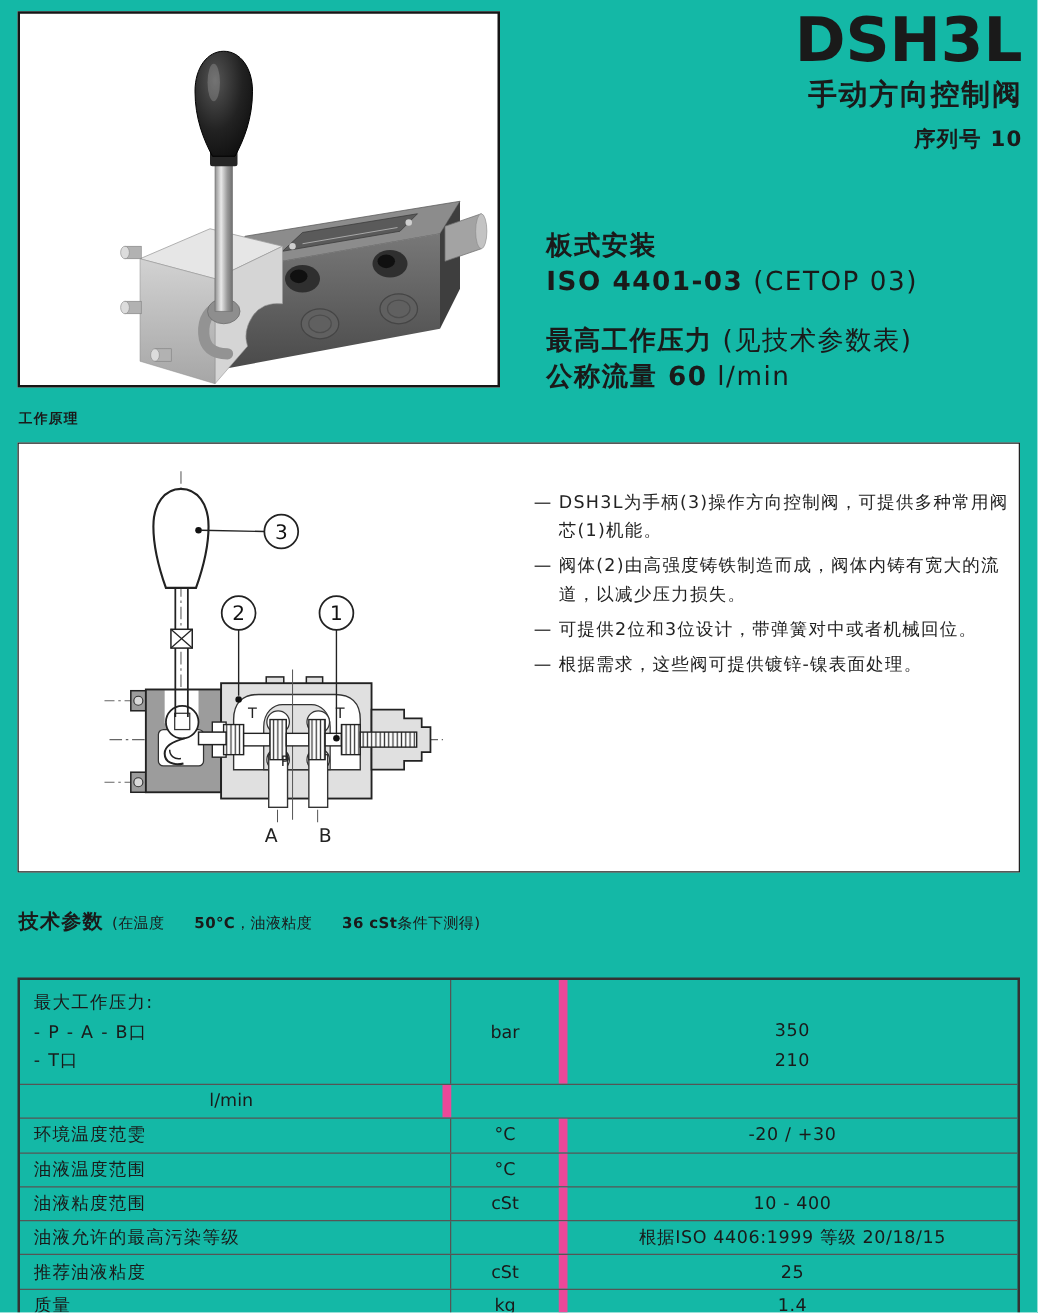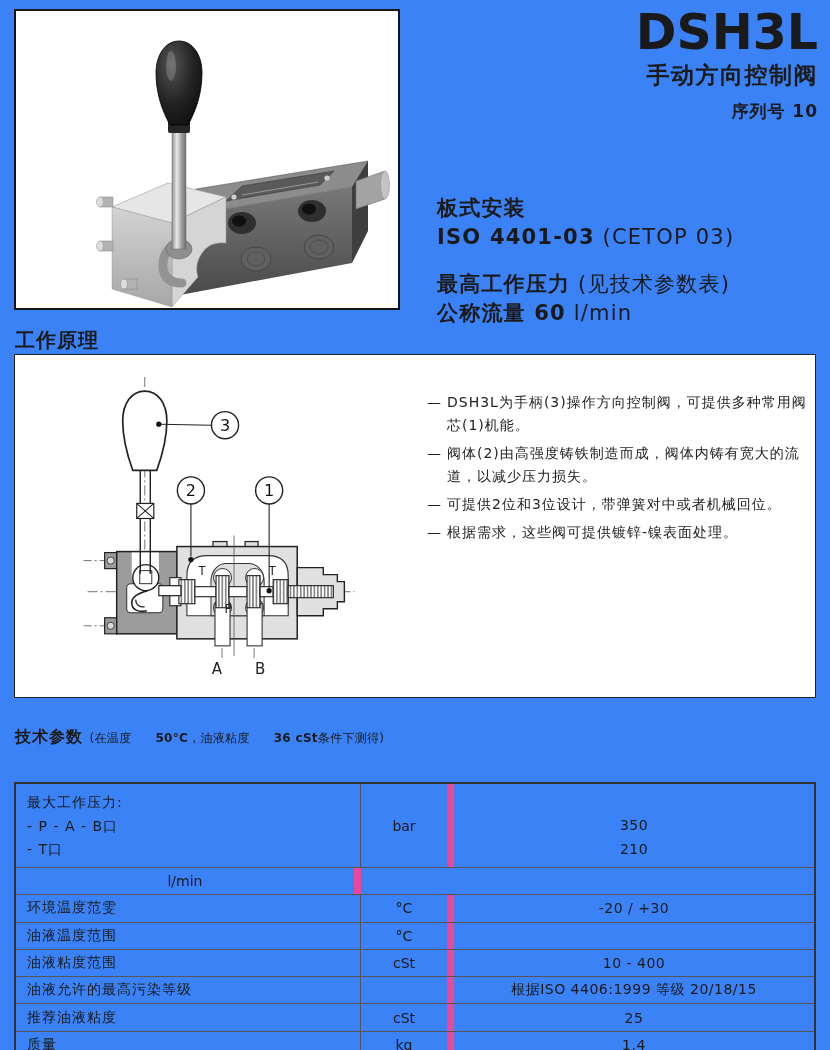--- a/index.html
+++ b/index.html
@@ -1,35 +1,35 @@
 <!DOCTYPE html>
 <html><head>
 <meta charset="utf-8">
 <style>
   html,body{margin:0;padding:0;background:#fff;}
-  #page{position:relative;width:830px;height:1050px;background:#3b82f6;overflow:hidden;
+  #page{position:relative;width:830px;height:1050px;background:#14b8a6;overflow:hidden;
         font-family:"DejaVu Sans","Liberation Sans",sans-serif;color:#1a1a1a;}
 
   
   .photo-box{position:absolute;left:14px;top:9px;width:386px;height:301px;
              border:2px solid #151515;box-sizing:border-box;background:#fff;}
 
   
   .hdr{position:absolute;right:12px;top:8px;text-align:right;}
   .hdr .title{font-size:49px;font-weight:bold;line-height:1.02;letter-spacing:0;}
   .hdr .subtitle{font-size:23px;font-weight:bold;letter-spacing:1.5px;margin-top:2px;}
   .hdr .series{font-size:17px;font-weight:bold;letter-spacing:1px;margin-top:9px;}
 
   
-  .spec{position:absolute;left:437px;top:194px;font-size:21px;line-height:29px;letter-spacing:1.2px;}
+  .spec{position:absolute;left:437px;top:182px;font-size:21px;line-height:29px;letter-spacing:1.2px;}
   .spec .b{font-weight:bold;}
   .spec .gap{height:18px;}
 
   
-  .sec-title{position:absolute;font-size:20px;font-weight:bold;letter-spacing:1px;}
+  .sec-title{position:absolute;font-size:11px;font-weight:bold;letter-spacing:1px;}
   #wp-title{left:15px;top:327px;}
   #tech-title{left:15px;top:727px;font-size:16px;}
   #tech-title .note{font-size:12px;font-weight:normal;letter-spacing:0.3px;}
   #tech-title .note .nb{font-weight:bold;margin-left:24px;}
 
   
   .wp-box{position:absolute;left:14px;top:354px;width:802px;height:344px;
           border:1.5px solid #222;box-sizing:border-box;background:#fff;}
   .wp-diagram{position:absolute;left:4px;top:8px;}
   .wp-bullets{position:absolute;left:412px;top:36px;width:382px;font-size:14px;

